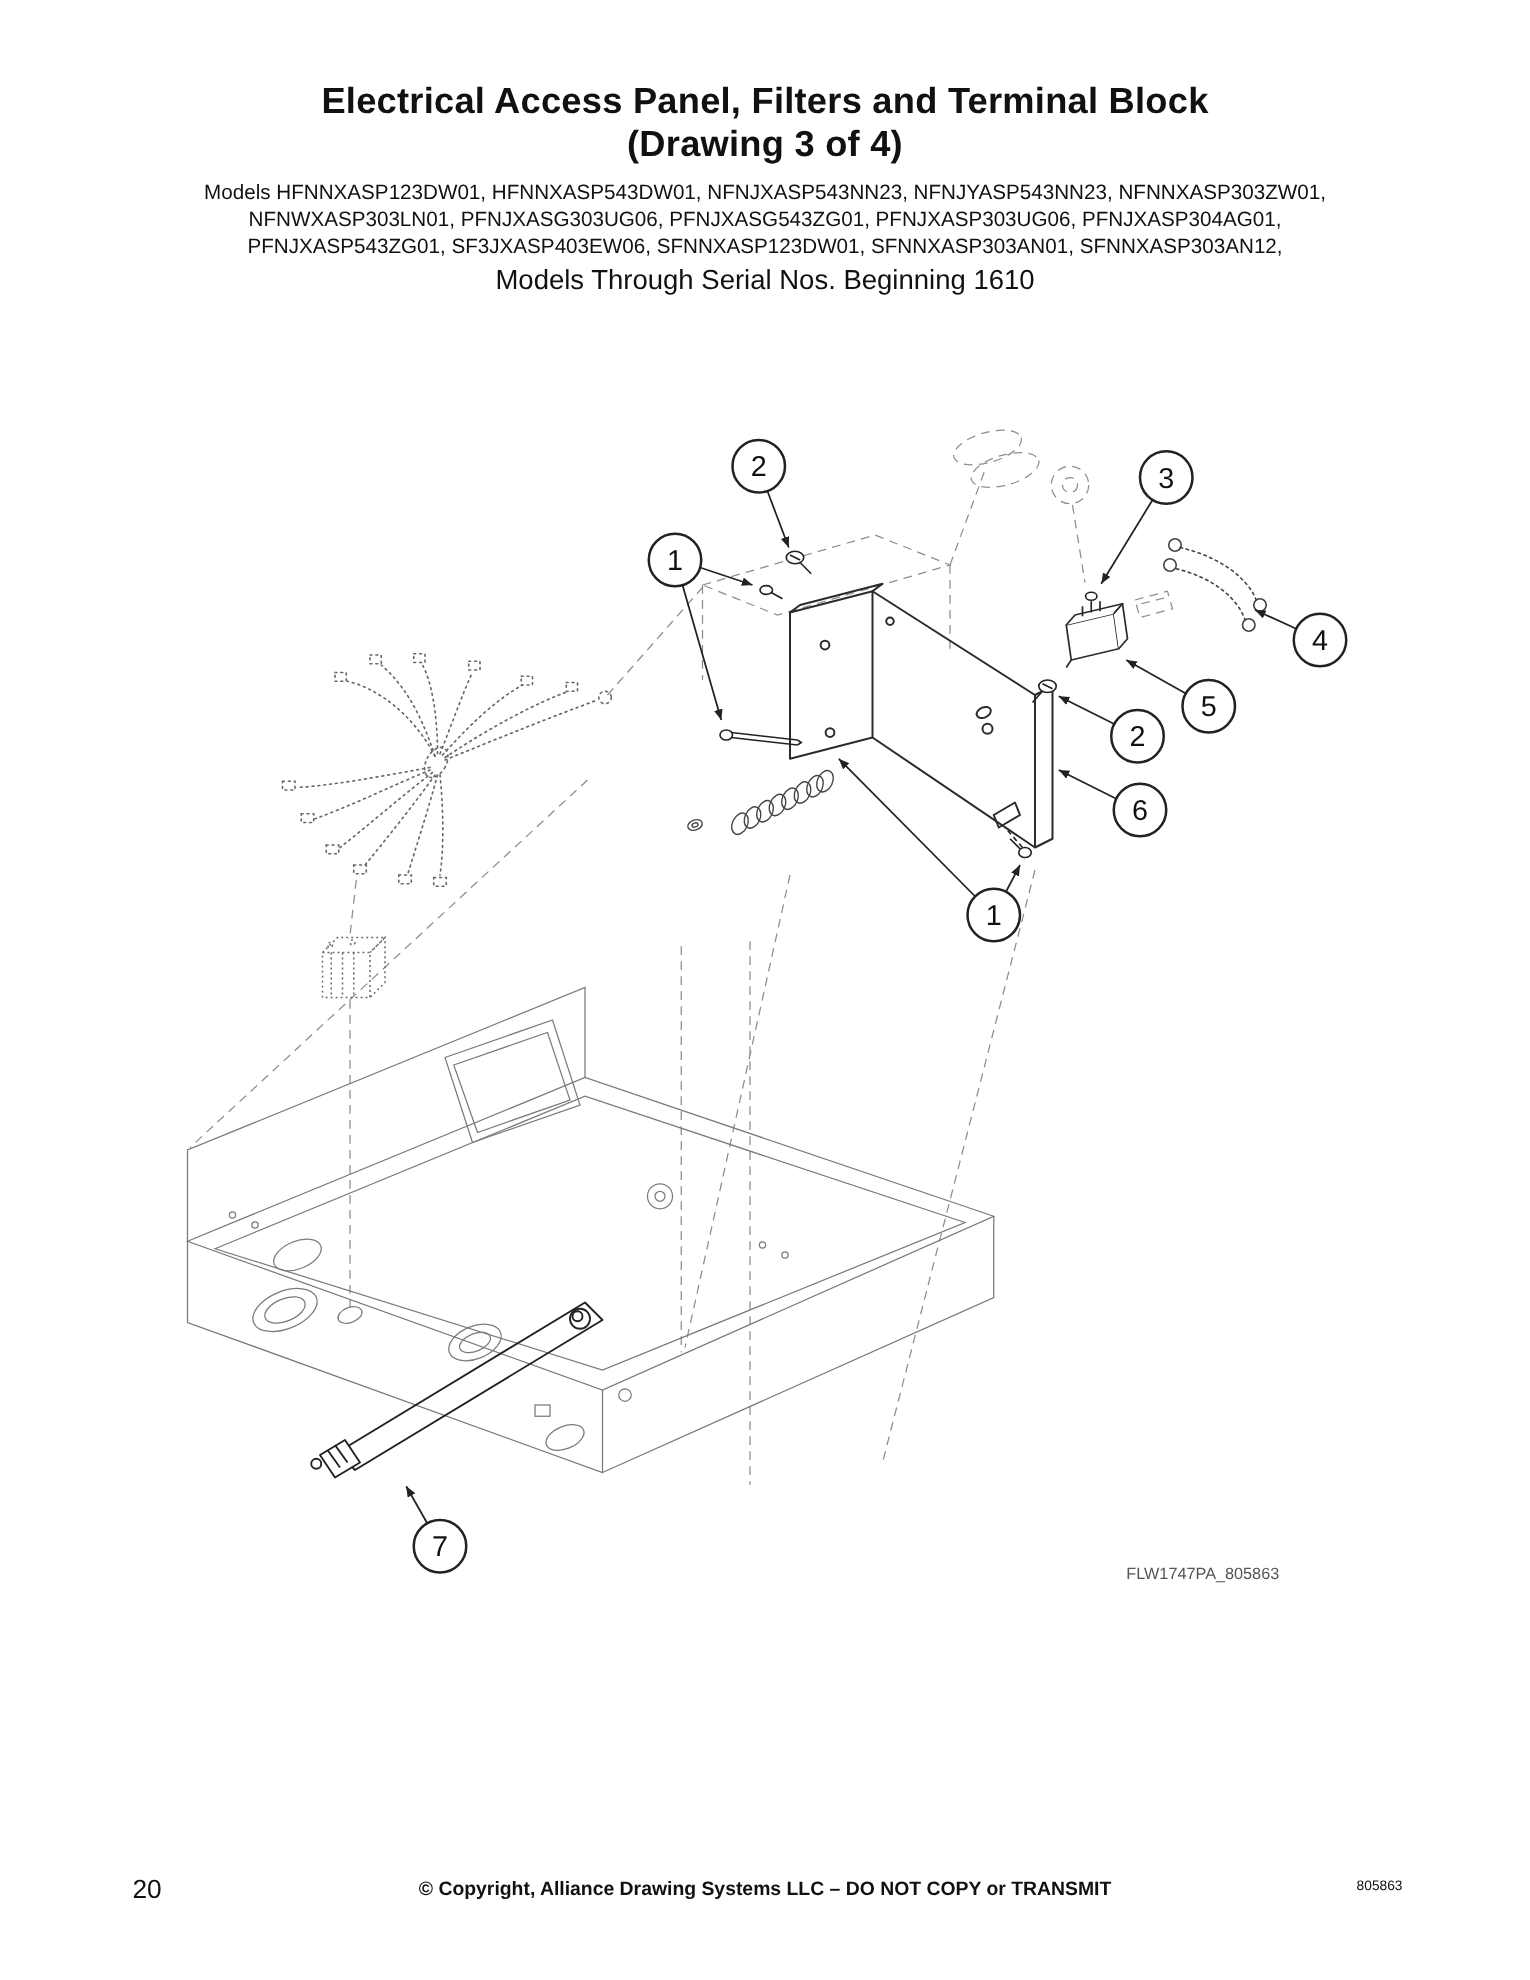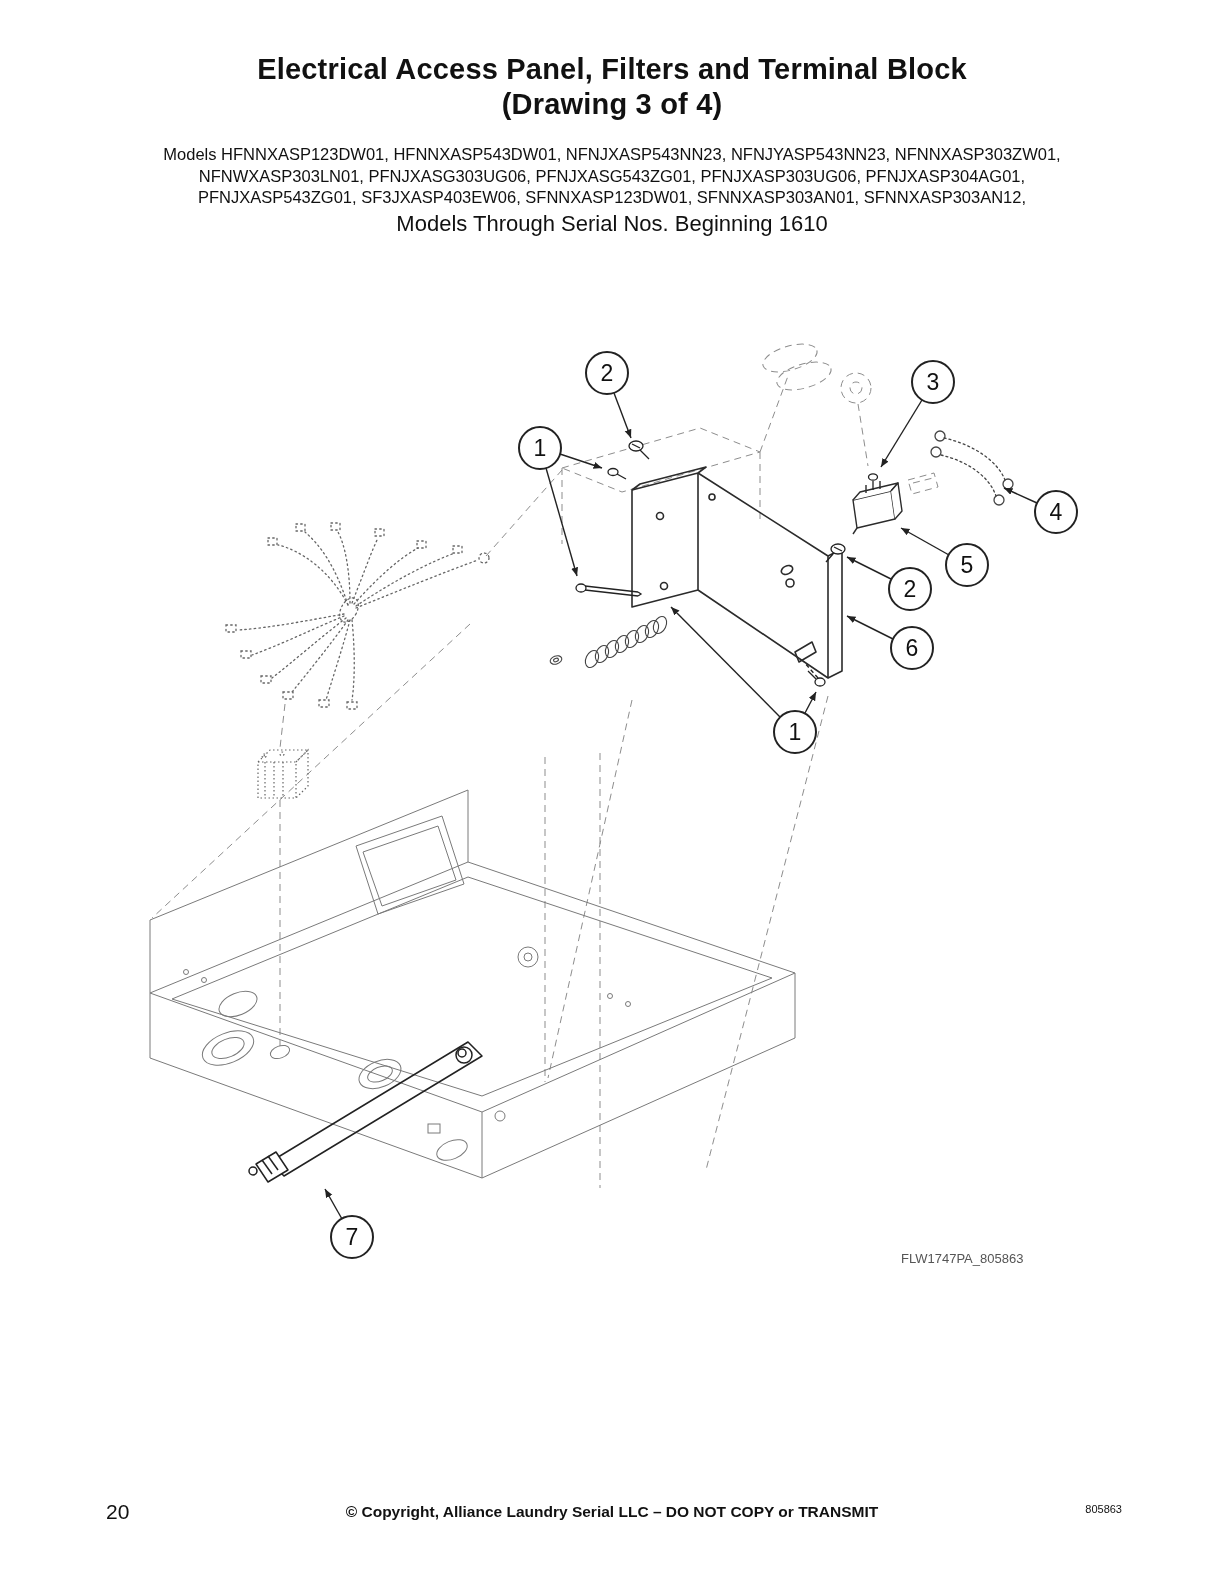--- a/index.html
+++ b/index.html
@@ -1,22 +1,22 @@
 <!DOCTYPE html>
 <html><head>
 <meta charset="utf-8">
 <style>
   html,body { margin:0; padding:0; background:#fff; }
   .page {
     position:relative; width:1224px; height:1584px; background:#ffffff;
     font-family:"Liberation Sans", sans-serif; color:#111; overflow:hidden;
   }
-  .header { position:absolute; top:52px; left:0; right:0; text-align:center; z-index:2; }
+  .header { position:absolute; top:64px; left:0; right:0; text-align:center; z-index:2; }
   .title-line { font-size:29px; font-weight:bold; line-height:1.2; letter-spacing:0.2px; }
-  .models { margin-top:22px; font-size:16.5px; line-height:1.33; }
+  .models { margin-top:10px; font-size:16.5px; line-height:1.33; }
   .models div { white-space:nowrap; }
   .serial-note { font-size:22px; line-height:1.33; }
   .figure-svg { position:absolute; left:0; top:0; width:1224px; height:1584px; z-index:1; }
   .footer-page { position:absolute; left:106px; top:1500px; font-size:21px; z-index:2; }
   .footer-copy { position:absolute; left:0; right:0; top:1503px; text-align:center; font-size:15.5px; font-weight:bold; z-index:2; }
   .footer-doc { position:absolute; right:102px; top:1503px; font-size:11px; z-index:2; }
   .balloon-num { font-family:"Liberation Sans", sans-serif; font-size:23px; fill:#111; }
   .fig-code { font-family:"Liberation Sans", sans-serif; font-size:13px; fill:#555; }
 </style>
 </head>
@@ -272,16 +272,16 @@
       <g>
         <circle cx="352" cy="1237" r="21" fill="#fff" stroke="#222" stroke-width="2"></circle>
         <text class="balloon-num" x="352" y="1245" text-anchor="middle">7</text>
       </g>
     </g>
 
     <text class="fig-code" x="901" y="1263">FLW1747PA_805863</text>
   </svg>
 
   <div class="footer-page">20</div>
-  <div class="footer-copy">© Copyright, Alliance Laundry Serial LLC – DO NOT COPY or TRANSMIT</div>
+  <div class="footer-copy">© Copyright, Alliance Drawing Systems LLC – DO NOT COPY or TRANSMIT</div>
   <div class="footer-doc">805863</div>
 
 </div>
 
 </body></html>

